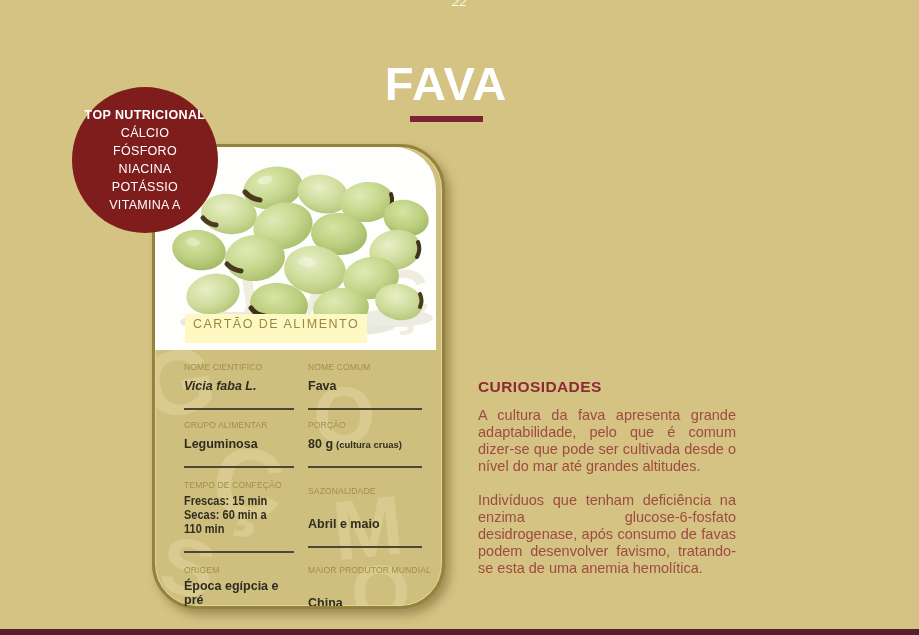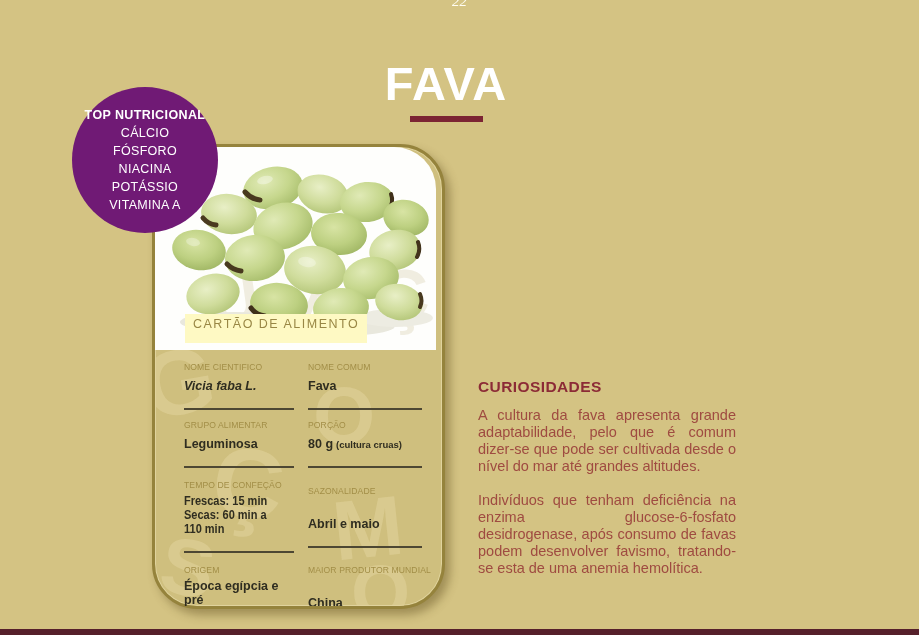--- a/index.html
+++ b/index.html
@@ -19,21 +19,21 @@
   
   .title-wrap{position:absolute;top:58px;left:0;width:892px;text-align:center;}
   .title{
     margin:0;font-size:47px;line-height:52px;font-weight:bold;
     color:#ffffff;letter-spacing:1px;
   }
   .title-underline{width:73px;height:6px;background:#7c2433;margin:6px auto 0;}
   
   .badge{
     position:absolute;left:72px;top:87px;width:146px;height:146px;
-    border-radius:50%;background:#701a75;z-index:5;
+    border-radius:50%;background:#7f1d1d;z-index:5;
     display:flex;flex-direction:column;justify-content:center;align-items:center;
     color:#fff;text-align:center;
   }
   .badge-title{font-size:12.5px;font-weight:bold;letter-spacing:.4px;line-height:18px;}
   .badge-item{font-size:12.5px;line-height:18px;letter-spacing:.3px;}
   
   .card{
     position:absolute;left:152px;top:144px;width:287px;height:459px;
     background:#cfbf7e;
     border:3px solid #95833c;border-radius:45px;

